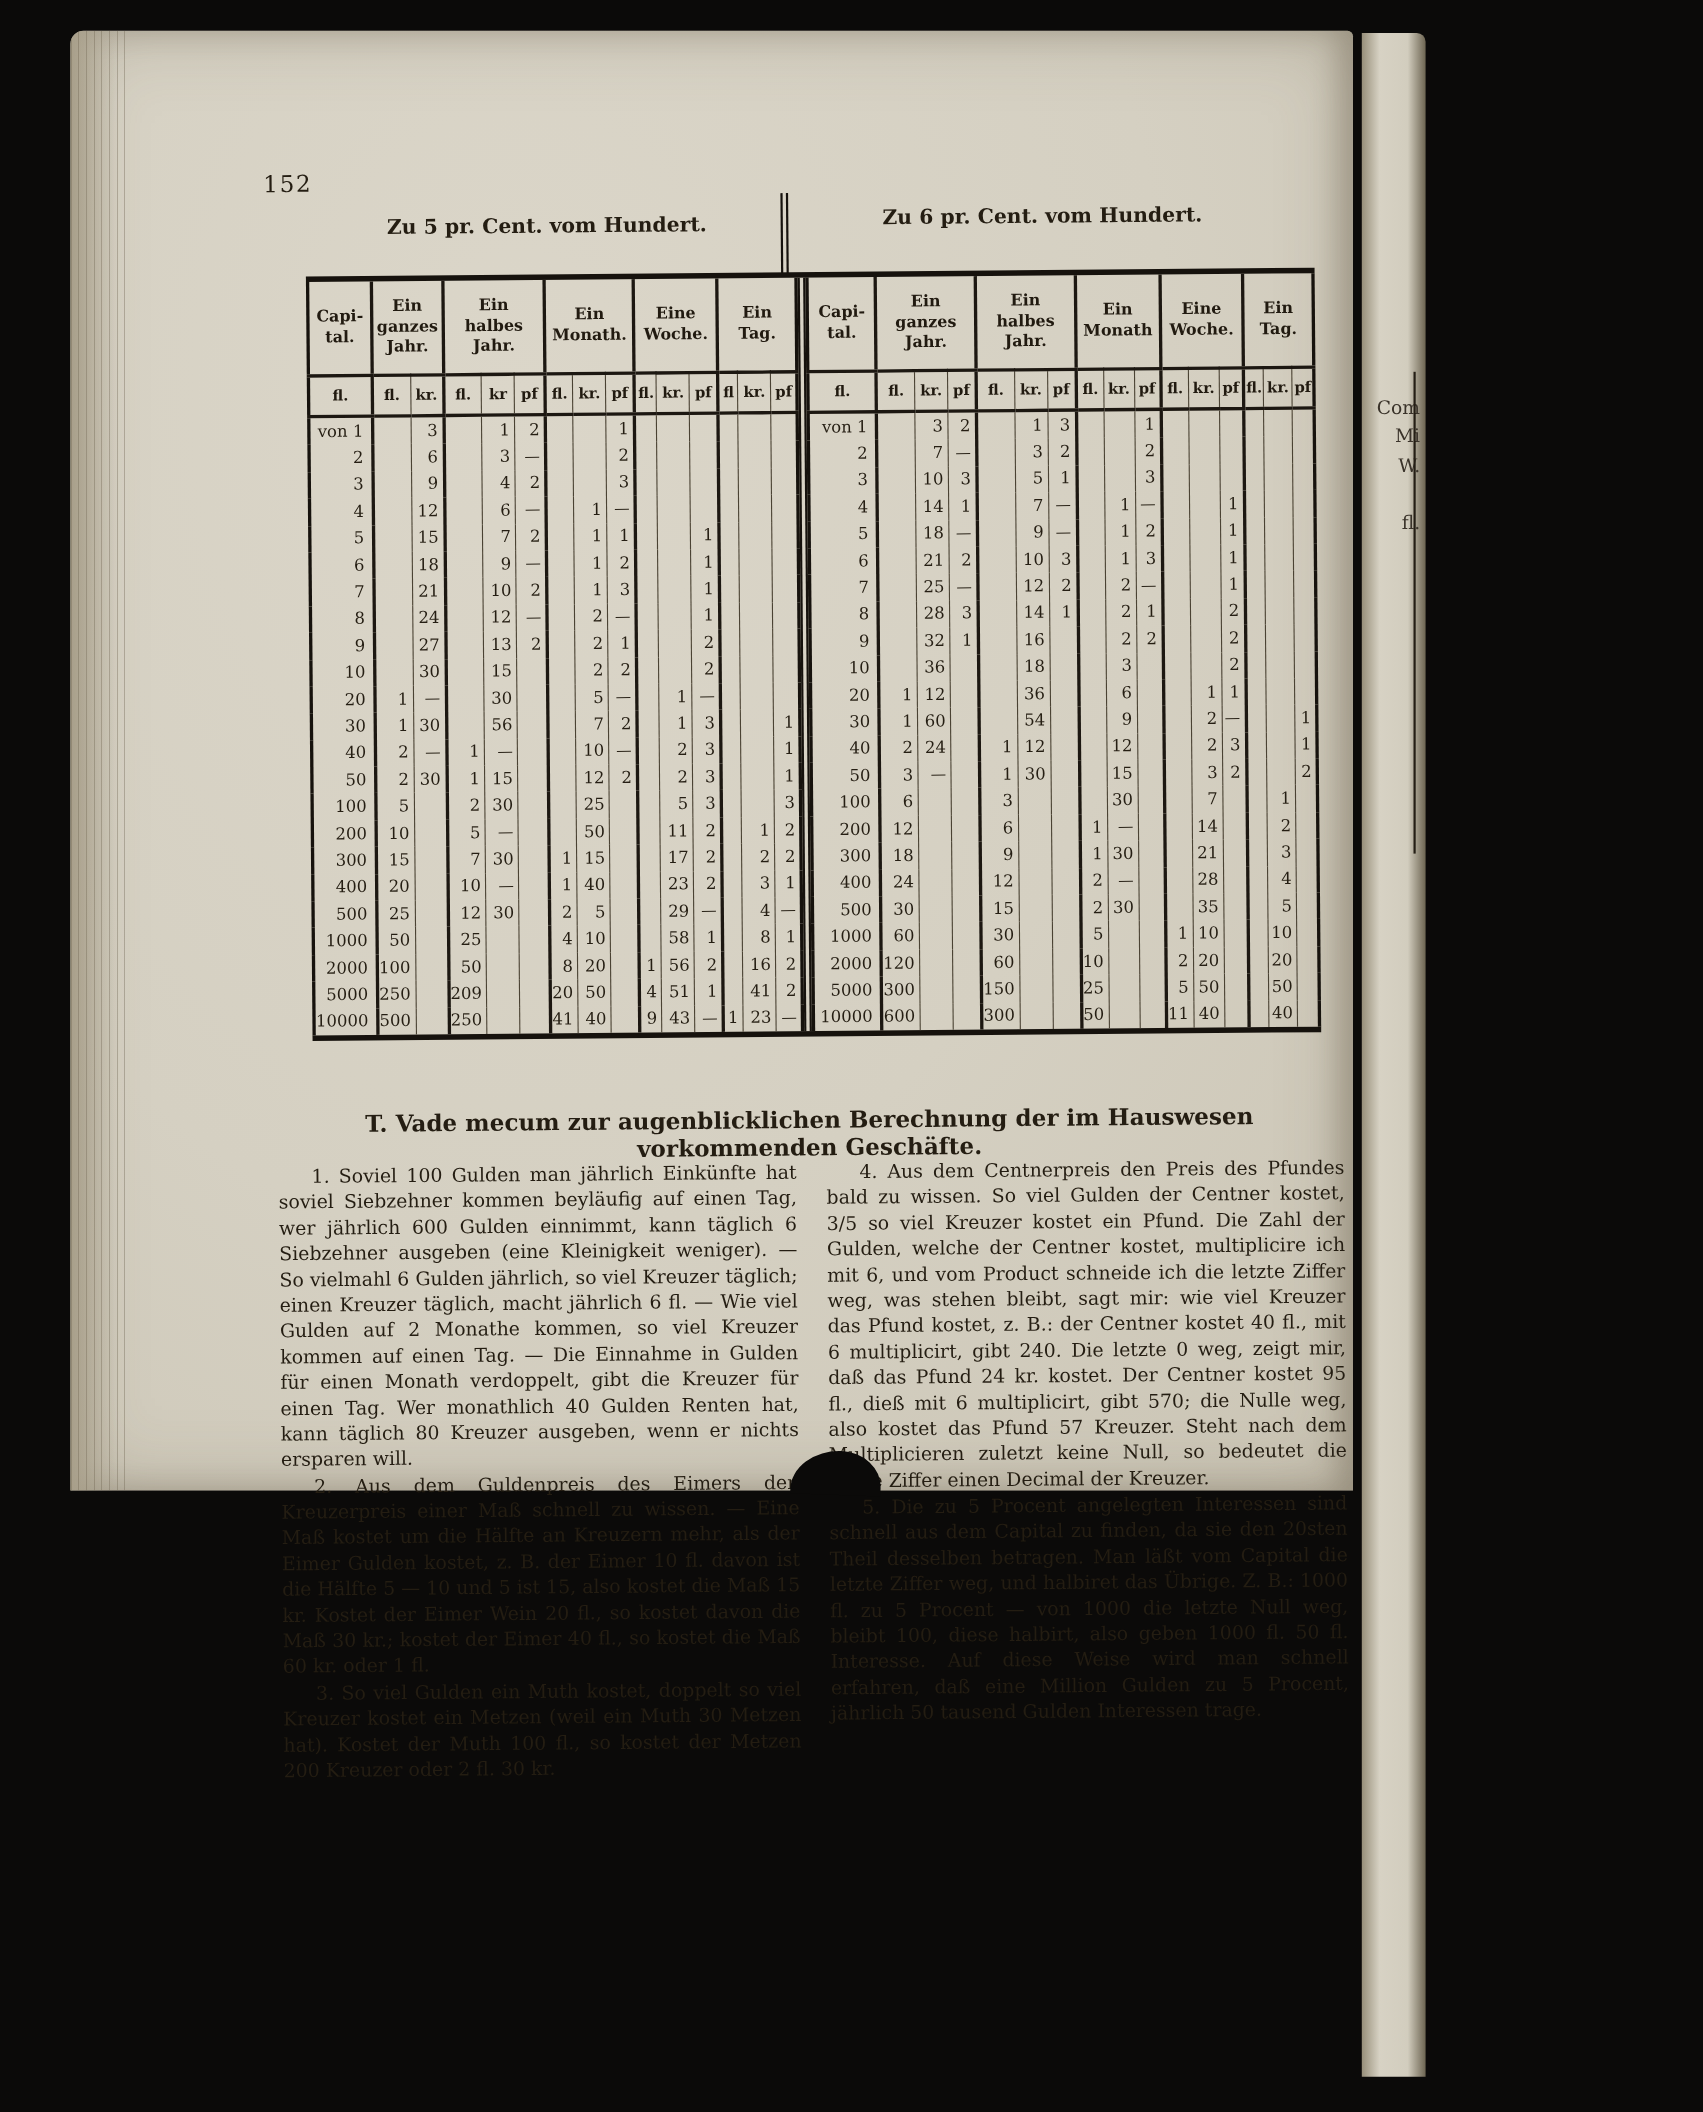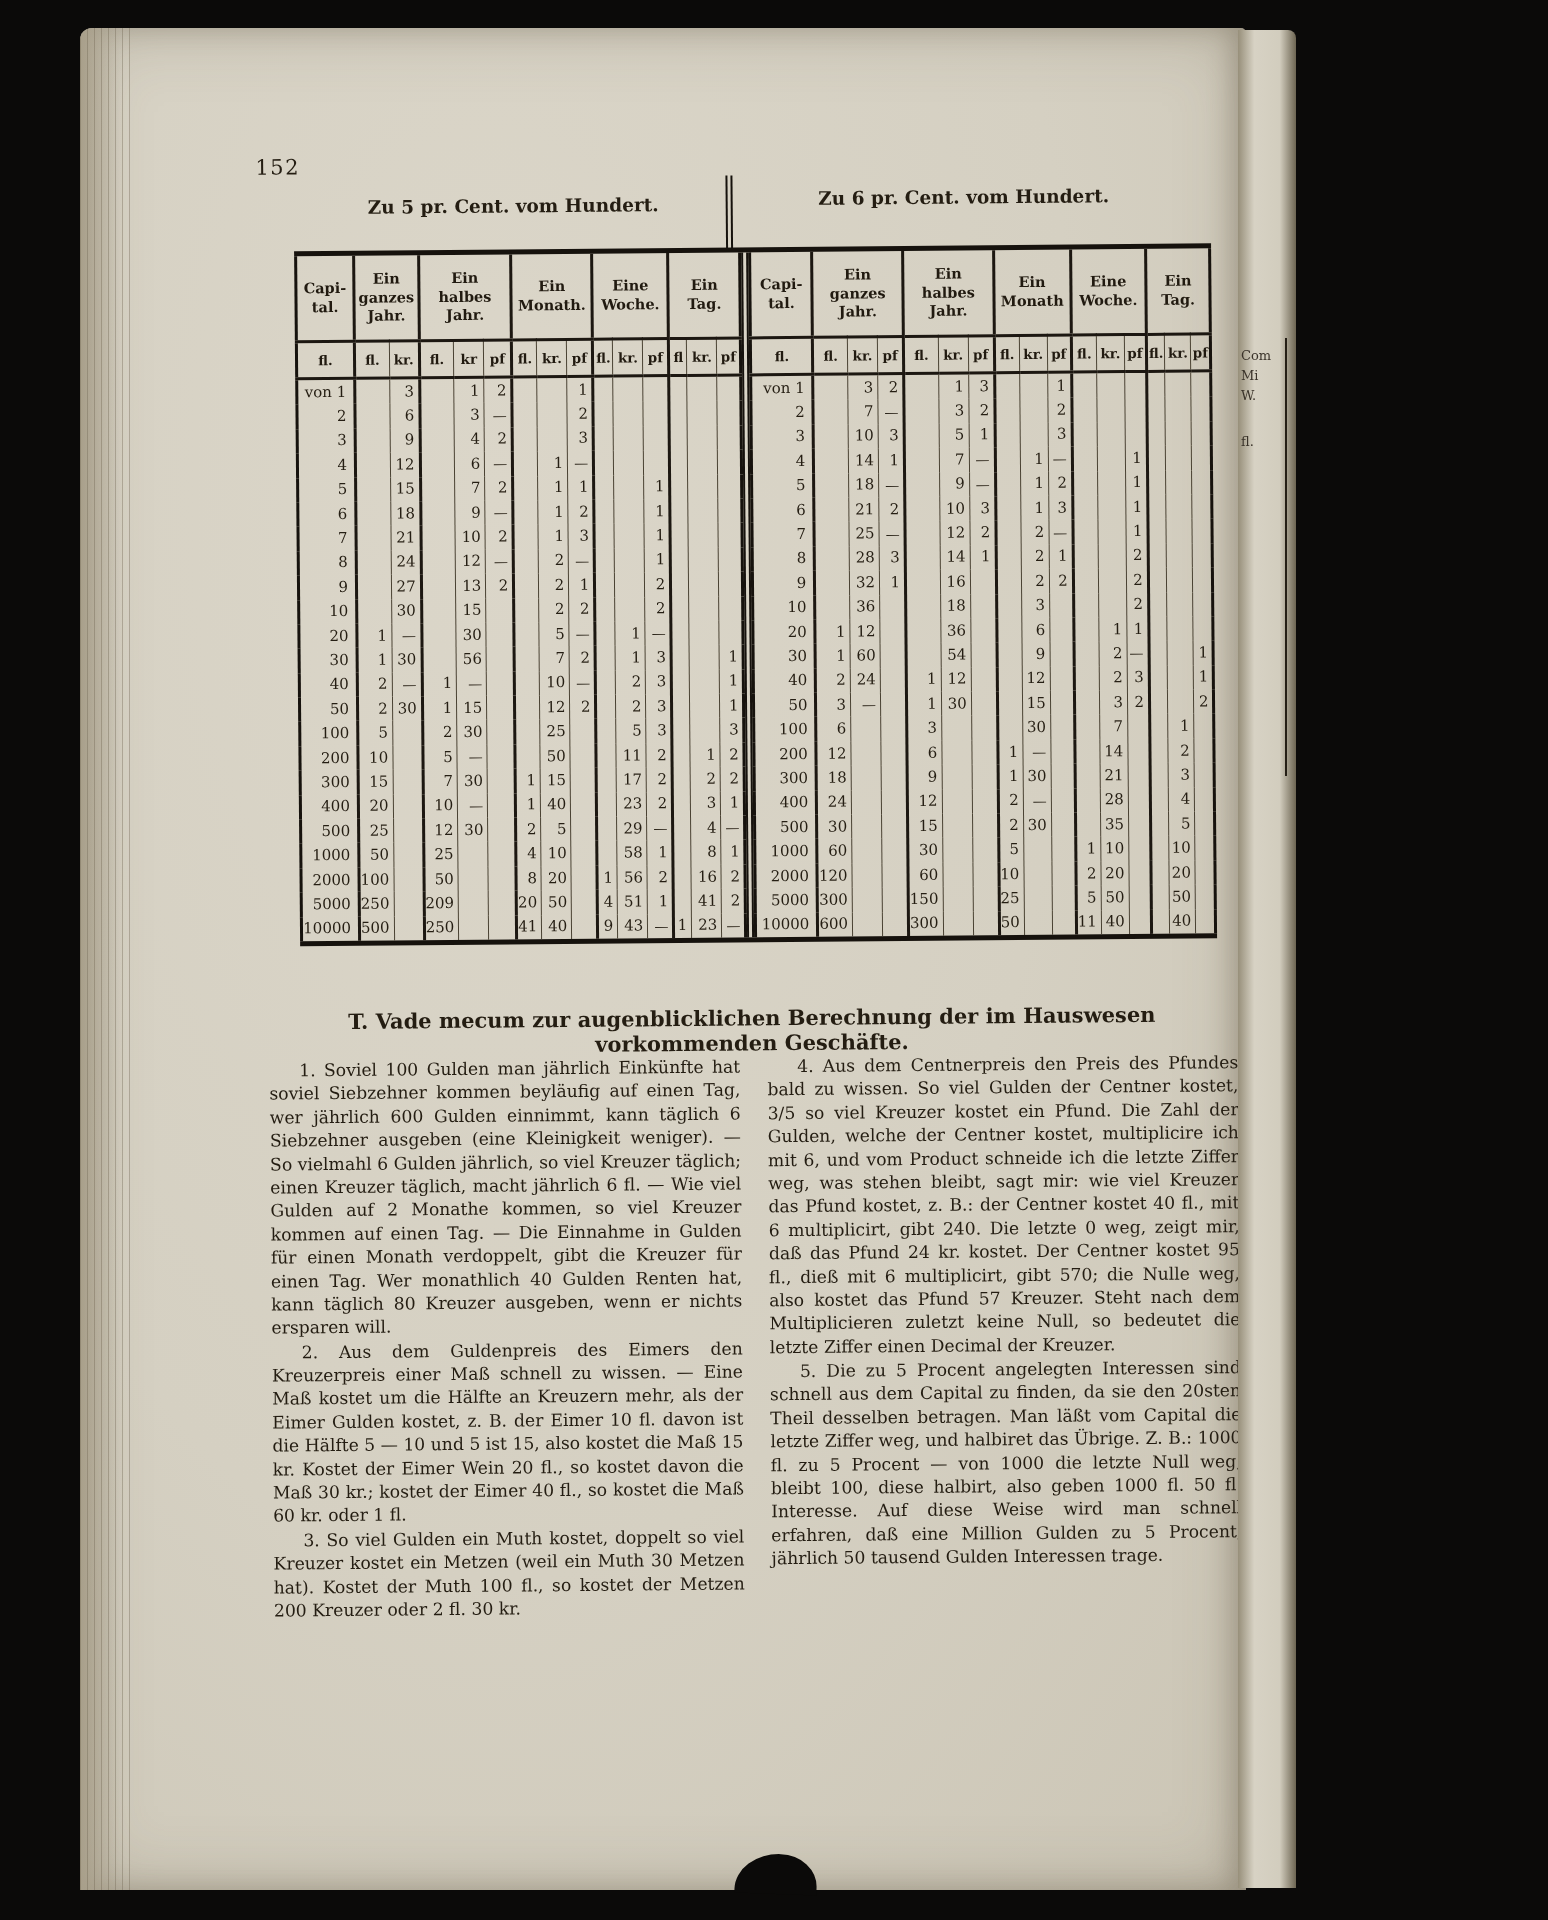--- a/index.html
+++ b/index.html
@@ -3,42 +3,42 @@
 <meta charset="utf-8">
 <style>
   html,body{margin:0;padding:0;}
   body{
     width:1548px;height:1920px;overflow:hidden;position:relative;
     background:#0b0a09;
     font-family:"DejaVu Serif","Liberation Serif",serif;
   }
   
   .page{
-    position:absolute;left:80px;top:28px;width:1166px;height:1862px;
+    position:absolute;left:64px;top:28px;width:1166px;height:1327px;
     background:radial-gradient(ellipse at 35% 25%, #dbd6c9 0%, #d5d0c2 55%, #cbc5b5 100%);
     border-radius:12px 5px 0 0;
     box-shadow:inset 0 0 70px rgba(95,84,62,.28), inset -14px 0 24px rgba(70,60,40,.25);
   }
   
   .page-stack{
     position:absolute;left:0;top:0;bottom:0;width:50px;
     background:
       repeating-linear-gradient(90deg, rgba(110,100,80,.38) 0 1px, rgba(0,0,0,0) 1px 7px),
       linear-gradient(90deg,#a89f8a 0%, rgba(0,0,0,0) 85%);
     border-radius:12px 0 0 0;
   }
   
   .next-page{
     position:absolute;left:1238px;top:30px;width:58px;height:1858px;
     background:linear-gradient(90deg,#978f7a 0%, #d7d2c4 28%, #d2cdbe 72%, #6d6552 100%);
     border-radius:0 8px 0 0;
   }
   .edge-frag{
-    position:absolute;left:3px;top:316px;width:50px;
-    font-size:13px;line-height:1.55;color:#3a332a;overflow:hidden;white-space:nowrap;
+    position:absolute;left:3px;top:328px;width:50px;
+    font-size:17px;line-height:1.55;color:#3a332a;overflow:hidden;white-space:nowrap;text-align:right;
   }
   .edge-frag .frag-line{display:block;}
   .edge-frag .frag-fl{margin-top:26px;}
   .next-rule{position:absolute;left:47px;top:308px;width:2px;height:438px;background:#241e15;}
   
   .chip{
     position:absolute;left:655px;bottom:-4px;width:82px;height:40px;
     background:#0b0a09;border-radius:55% 45% 0 0 / 90% 80% 0 0;transform:rotate(2deg);
   }
   

